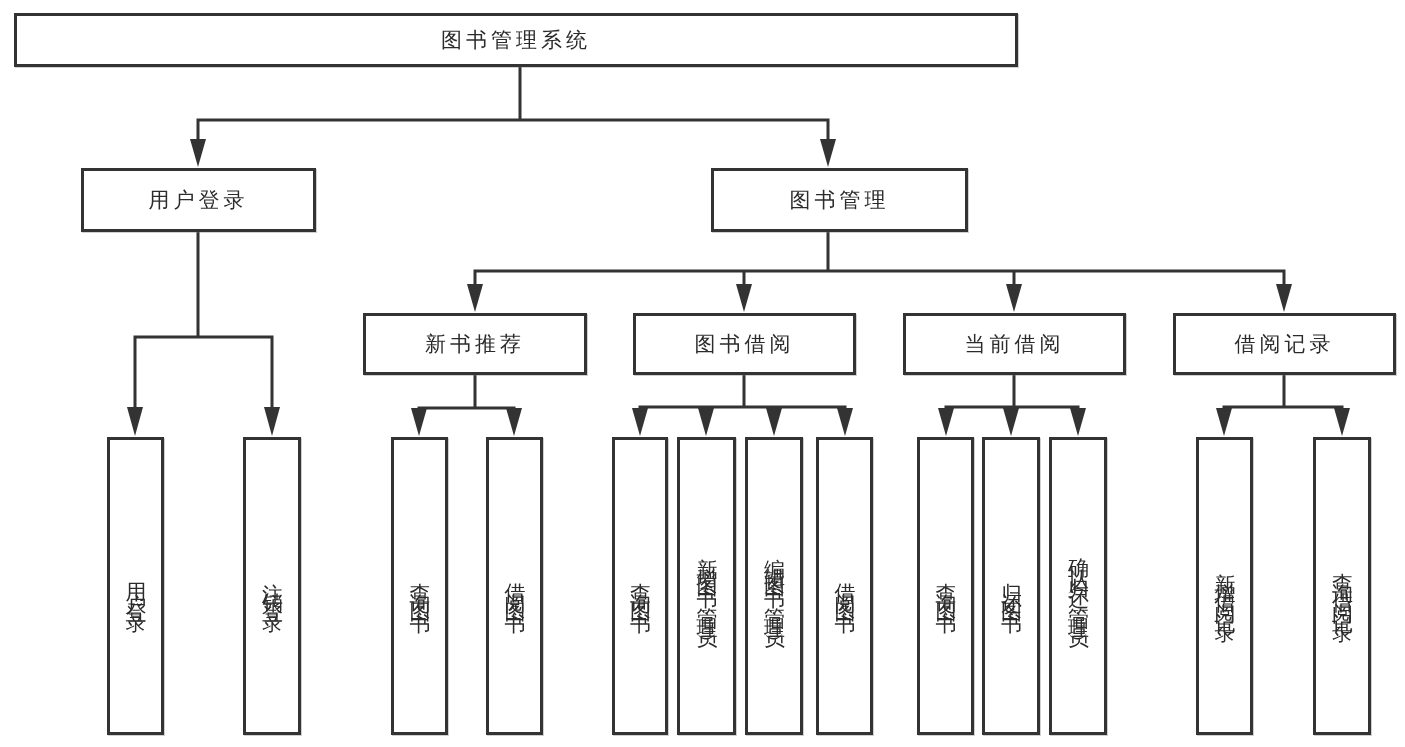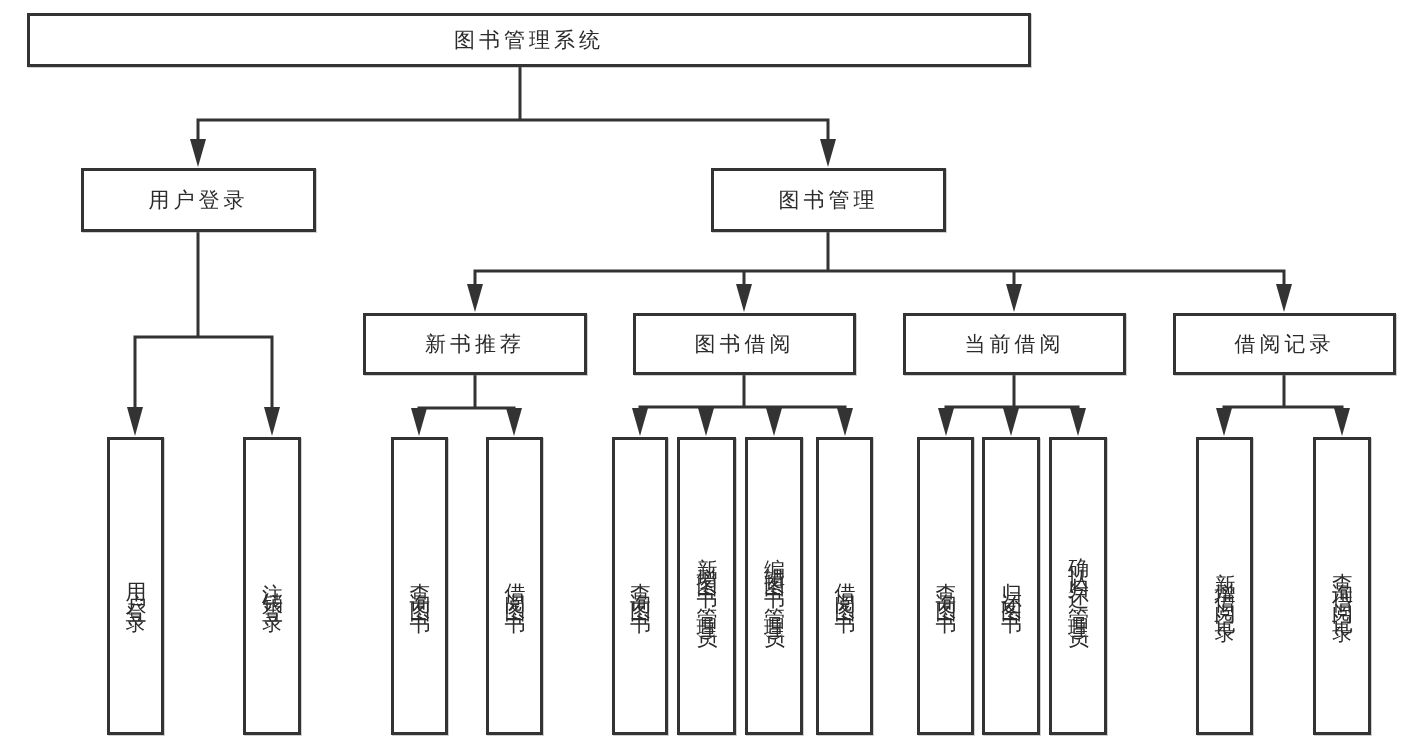--- a/index.html
+++ b/index.html
@@ -73,24 +73,24 @@
       <polygon points="1011,436 1003,408 1019,408"></polygon>
       <polygon points="1078,436 1070,408 1086,408"></polygon>
     </g>
     <g>
       <path d="M1284 375 V407 M1222.5 407 H1343.5"></path>
       <polygon points="1224,436 1216,408 1232,408"></polygon>
       <polygon points="1342,436 1334,408 1350,408"></polygon>
     </g>
   </svg>
 
-  <div class="node" style="left:14px;top:13px;width:1004px;height:54px;margin-left:13px;">图书管理系统</div>
+  <div class="node" style="left:14px;top:13px;width:1004px;height:54px;">图书管理系统</div>
 
   <div class="node" style="left:81px;top:168px;width:235px;height:64px;">用户登录</div>
-  <div class="node" style="left:711px;top:168px;width:235px;height:64px;">图书管理</div>
+  <div class="node" style="left:711px;top:168px;width:257px;height:64px;">图书管理</div>
 
   <div class="node" style="left:633px;top:313px;width:223px;height:62px;">图书借阅</div>
   <div class="node" style="left:363px;top:313px;width:224px;height:62px;">新书推荐</div>
   <div class="node" style="left:903px;top:313px;width:223px;height:62px;">当前借阅</div>
   <div class="node" style="left:1173px;top:313px;width:223px;height:62px;">借阅记录</div>
 
   <div class="leaf" style="left:107px;top:437px;width:57px;height:298px;">
     <span>用户登录</span>
   </div>
   <div class="leaf" style="left:243px;top:437px;width:58px;height:298px;">

